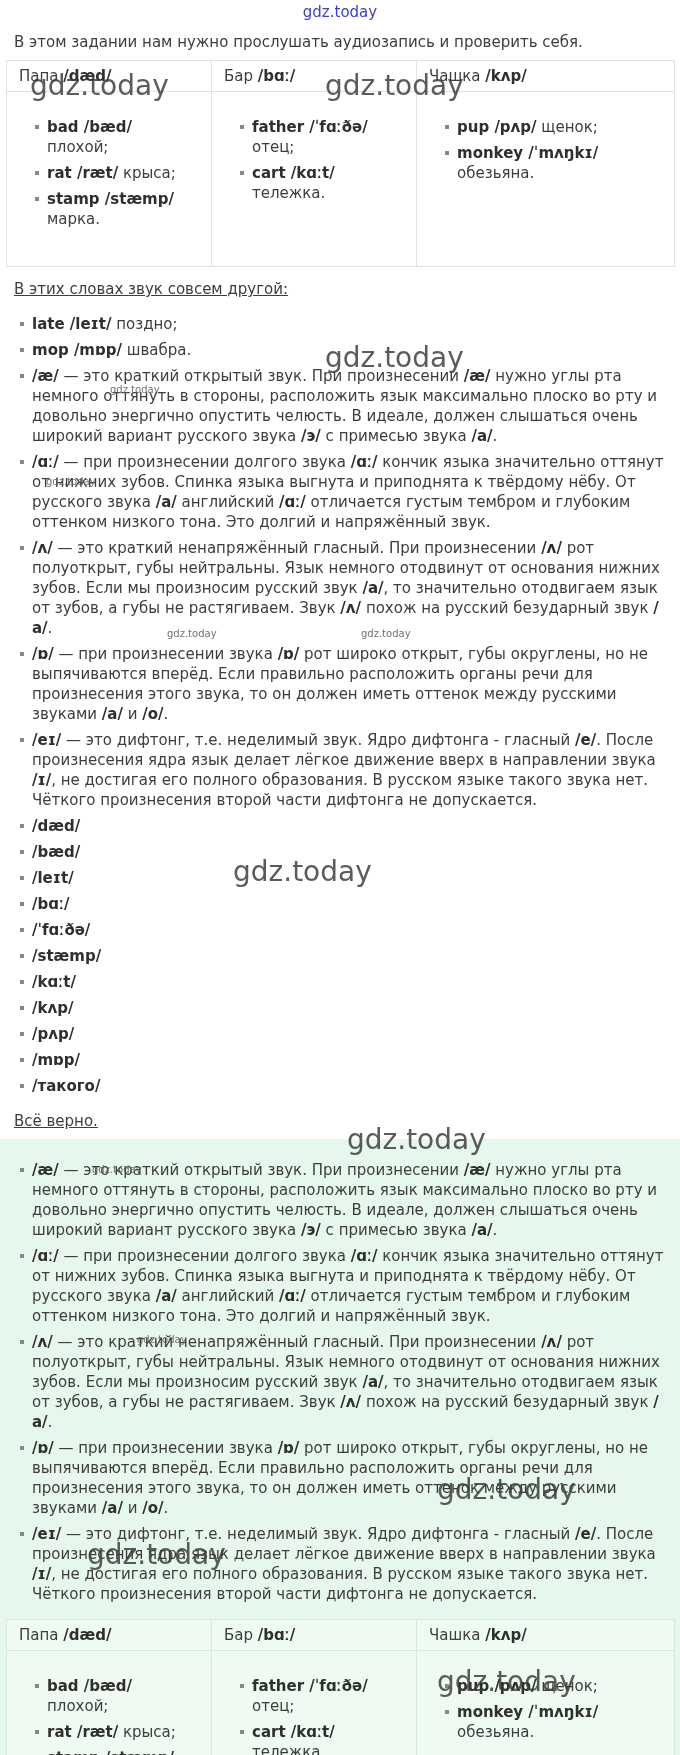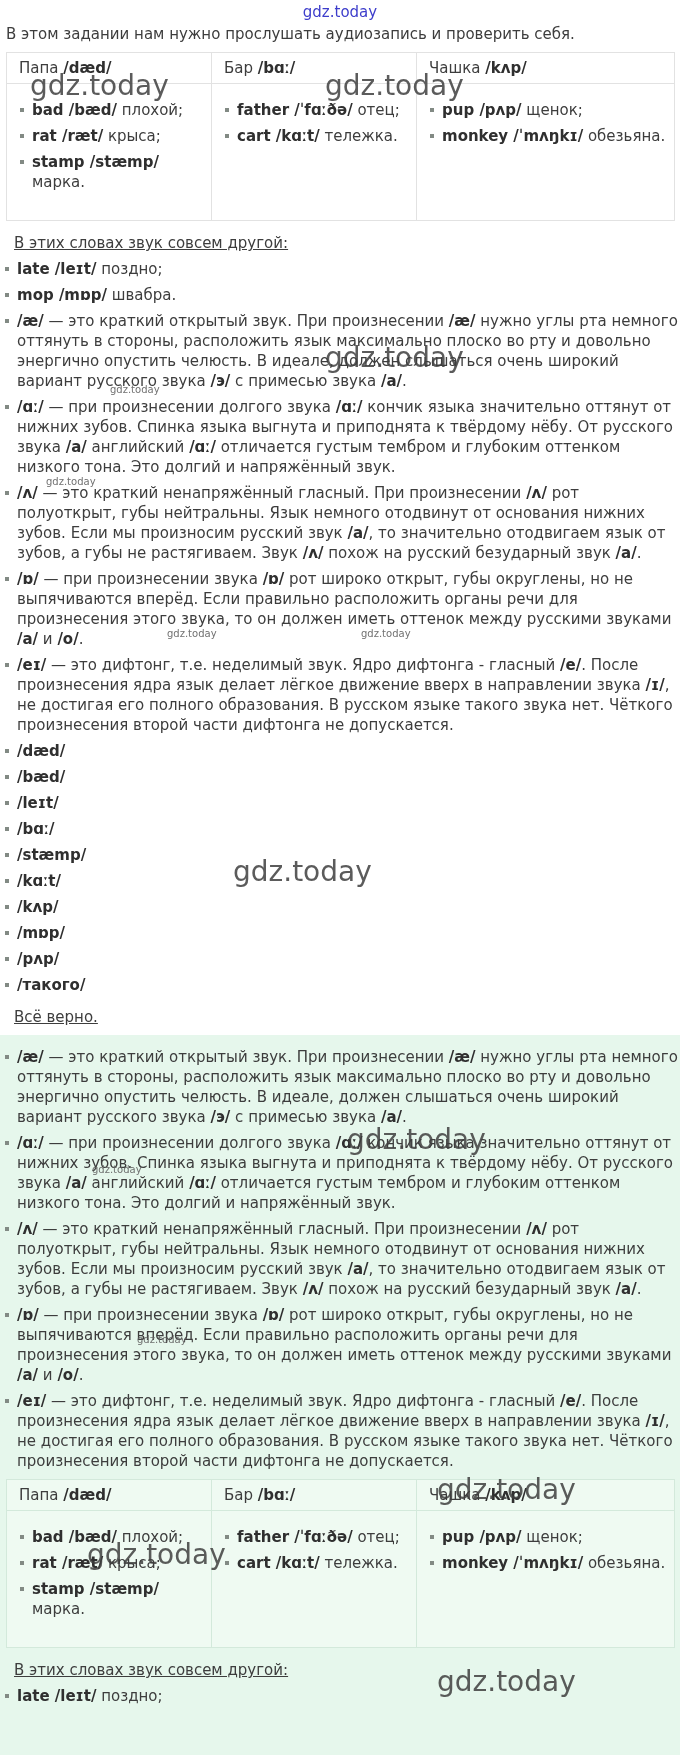--- a/index.html
+++ b/index.html
@@ -8,21 +8,21 @@
     position: relative;
     width: 680px;
     height: 1755px;
     overflow: hidden;
     background: #ffffff;
     font-family: "DejaVu Sans", "Liberation Sans", sans-serif;
     font-size: 15px;
     line-height: 20px;
     color: #3d3d3d;
   }
-  .intro { margin: 0; padding: 24px 6px 0 6px; }
+  .intro { margin: 8px; padding: 24px 6px 0 6px; }
   .label { margin: 12px 6px 0 14px; text-decoration: underline; }
 
   .sounds-table {
     width: 668px;
     margin: 8px 6px 0 6px;
     border-collapse: collapse;
     table-layout: fixed;
   }
   .sounds-table th, .sounds-table td {
     border: 1px solid #e2e2e2;
@@ -30,21 +30,21 @@
     vertical-align: top;
     font-weight: 400;
   }
   .sounds-table th { padding: 5px 12px; }
   .sounds-table td { padding: 10px 8px 22px 8px; }
   .sounds-table.green th, .sounds-table.green td {
     border-color: #d3e9db;
     background: rgba(255,255,255,0.35);
   }
 
-  ul.blist { list-style: none; margin: 0; padding: 0; }
+  ul.blist { list-style: none; margin: 15px; padding: 0; }
   ul.blist > li { position: relative; padding-left: 17px; margin: 6px 0; }
   ul.blist > li::before {
     content: "";
     position: absolute;
     left: 5px; top: 8px;
     width: 4px; height: 4px;
     background: #828a84;
   }
   .main-list { margin: 4px 6px 0 6px; }
   .main-list > li { padding-left: 19px; }
@@ -128,25 +128,26 @@
     <li><b>mop /mɒp/</b> швабра.</li>
     <li><b>/æ/</b> — это краткий открытый звук. При произнесении <b>/æ/</b> нужно углы рта немного оттянуть в стороны, расположить язык максимально плоско во рту и довольно энергично опустить челюсть. В идеале, должен слышаться очень широкий вариант русского звука <b>/э/</b> с примесью звука <b>/а/</b>.</li>
     <li><b>/ɑː/</b> — при произнесении долгого звука <b>/ɑː/</b> кончик языка значительно оттянут от нижних зубов. Спинка языка выгнута и приподнята к твёрдому нёбу. От русского звука <b>/а/</b> английский <b>/ɑː/</b> отличается густым тембром и глубоким оттенком низкого тона. Это долгий и напряжённый звук.</li>
     <li><b>/ʌ/</b> — это краткий ненапряжённый гласный. При произнесении <b>/ʌ/</b> рот полуоткрыт, губы нейтральны. Язык немного отодвинут от основания нижних зубов. Если мы произносим русский звук <b>/а/</b>, то значительно отодвигаем язык от зубов, а губы не растягиваем. Звук <b>/ʌ/</b> похож на русский безударный звук <b>/а/</b>.</li>
     <li><b>/ɒ/</b> — при произнесении звука <b>/ɒ/</b> рот широко открыт, губы округлены, но не выпячиваются вперёд. Если правильно расположить органы речи для произнесения этого звука, то он должен иметь оттенок между русскими звуками <b>/а/</b> и <b>/о/</b>.</li>
     <li><b>/eɪ/</b> — это дифтонг, т.е. неделимый звук. Ядро дифтонга - гласный <b>/е/</b>. После произнесения ядра язык делает лёгкое движение вверх в направлении звука <b>/ɪ/</b>, не достигая его полного образования. В русском языке такого звука нет. Чёткого произнесения второй части дифтонга не допускается.</li>
     <li class="bold">/dæd/</li>
     <li class="bold">/bæd/</li>
     <li class="bold">/leɪt/</li>
     <li class="bold">/bɑː/</li>
+    <li class="bold">/ˈfɑːðə/</li>
     <li class="bold">/stæmp/</li>
     <li class="bold">/kɑːt/</li>
     <li class="bold">/kʌp/</li>
+    <li class="bold">/pʌp/</li>
     <li class="bold">/mɒp/</li>
-    <li class="bold">/pʌp/</li>
     <li class="bold">/такого/</li>
   </ul>
 
   <p class="label">Всё верно.</p>
 
   <div class="answer-section">
     <ul class="blist main-list">
       <li><b>/æ/</b> — это краткий открытый звук. При произнесении <b>/æ/</b> нужно углы рта немного оттянуть в стороны, расположить язык максимально плоско во рту и довольно энергично опустить челюсть. В идеале, должен слышаться очень широкий вариант русского звука <b>/э/</b> с примесью звука <b>/а/</b>.</li>
       <li><b>/ɑː/</b> — при произнесении долгого звука <b>/ɑː/</b> кончик языка значительно оттянут от нижних зубов. Спинка языка выгнута и приподнята к твёрдому нёбу. От русского звука <b>/а/</b> английский <b>/ɑː/</b> отличается густым тембром и глубоким оттенком низкого тона. Это долгий и напряжённый звук.</li>
       <li><b>/ʌ/</b> — это краткий ненапряжённый гласный. При произнесении <b>/ʌ/</b> рот полуоткрыт, губы нейтральны. Язык немного отодвинут от основания нижних зубов. Если мы произносим русский звук <b>/а/</b>, то значительно отодвигаем язык от зубов, а губы не растягиваем. Звук <b>/ʌ/</b> похож на русский безударный звук <b>/а/</b>.</li>

